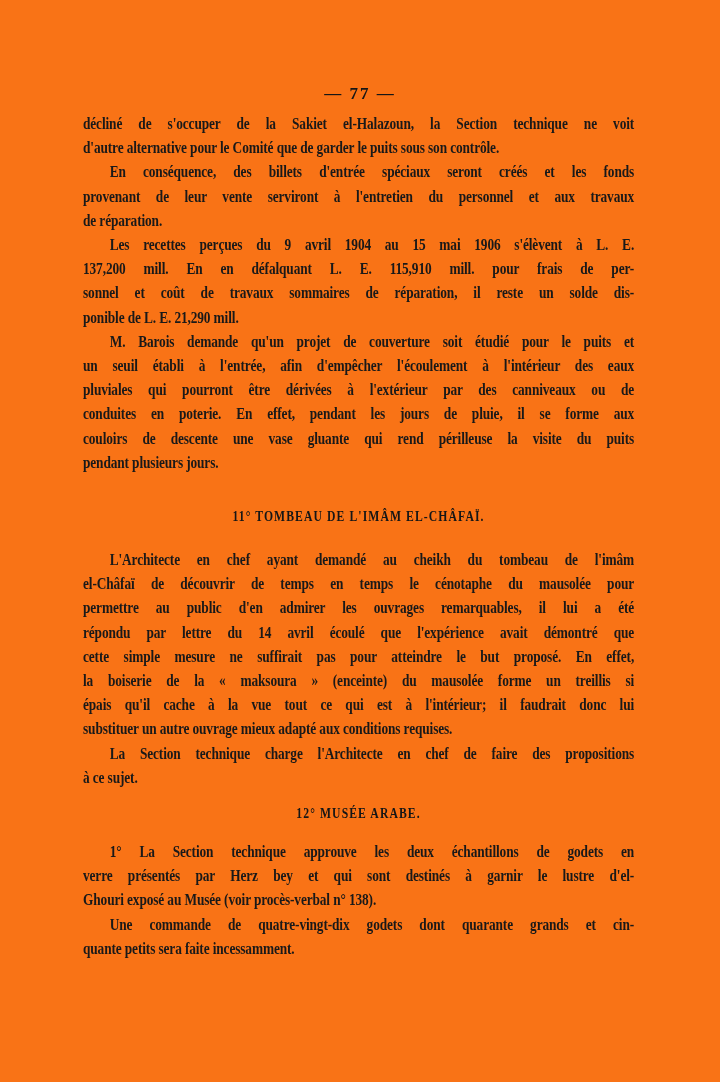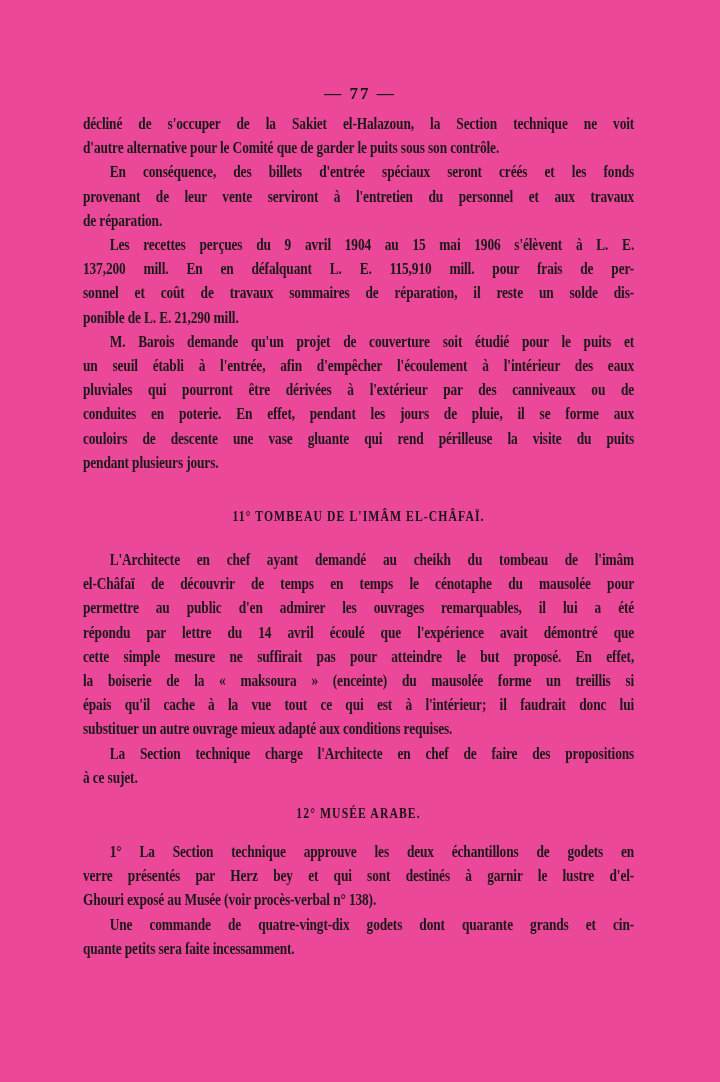--- a/index.html
+++ b/index.html
@@ -4,21 +4,21 @@
 <style>
   * { margin: 0; padding: 0; box-sizing: border-box; }
   html, body {
     width: 720px; height: 1082px;
     background: #fdfdfb;
     overflow: hidden;
   }
   .page {
     position: relative;
     width: 720px; height: 1082px;
-    background: #ec4899;
+    background: #f97316;
     color: #1b1b1b;
     font-family: "Liberation Serif", "DejaVu Serif", serif;
   }
   .pagenum {
     position: absolute;
     top: 84px; left: 0; width: 720px;
     text-align: center;
     font-weight: bold;
     font-size: 17px;
     letter-spacing: 2px;

